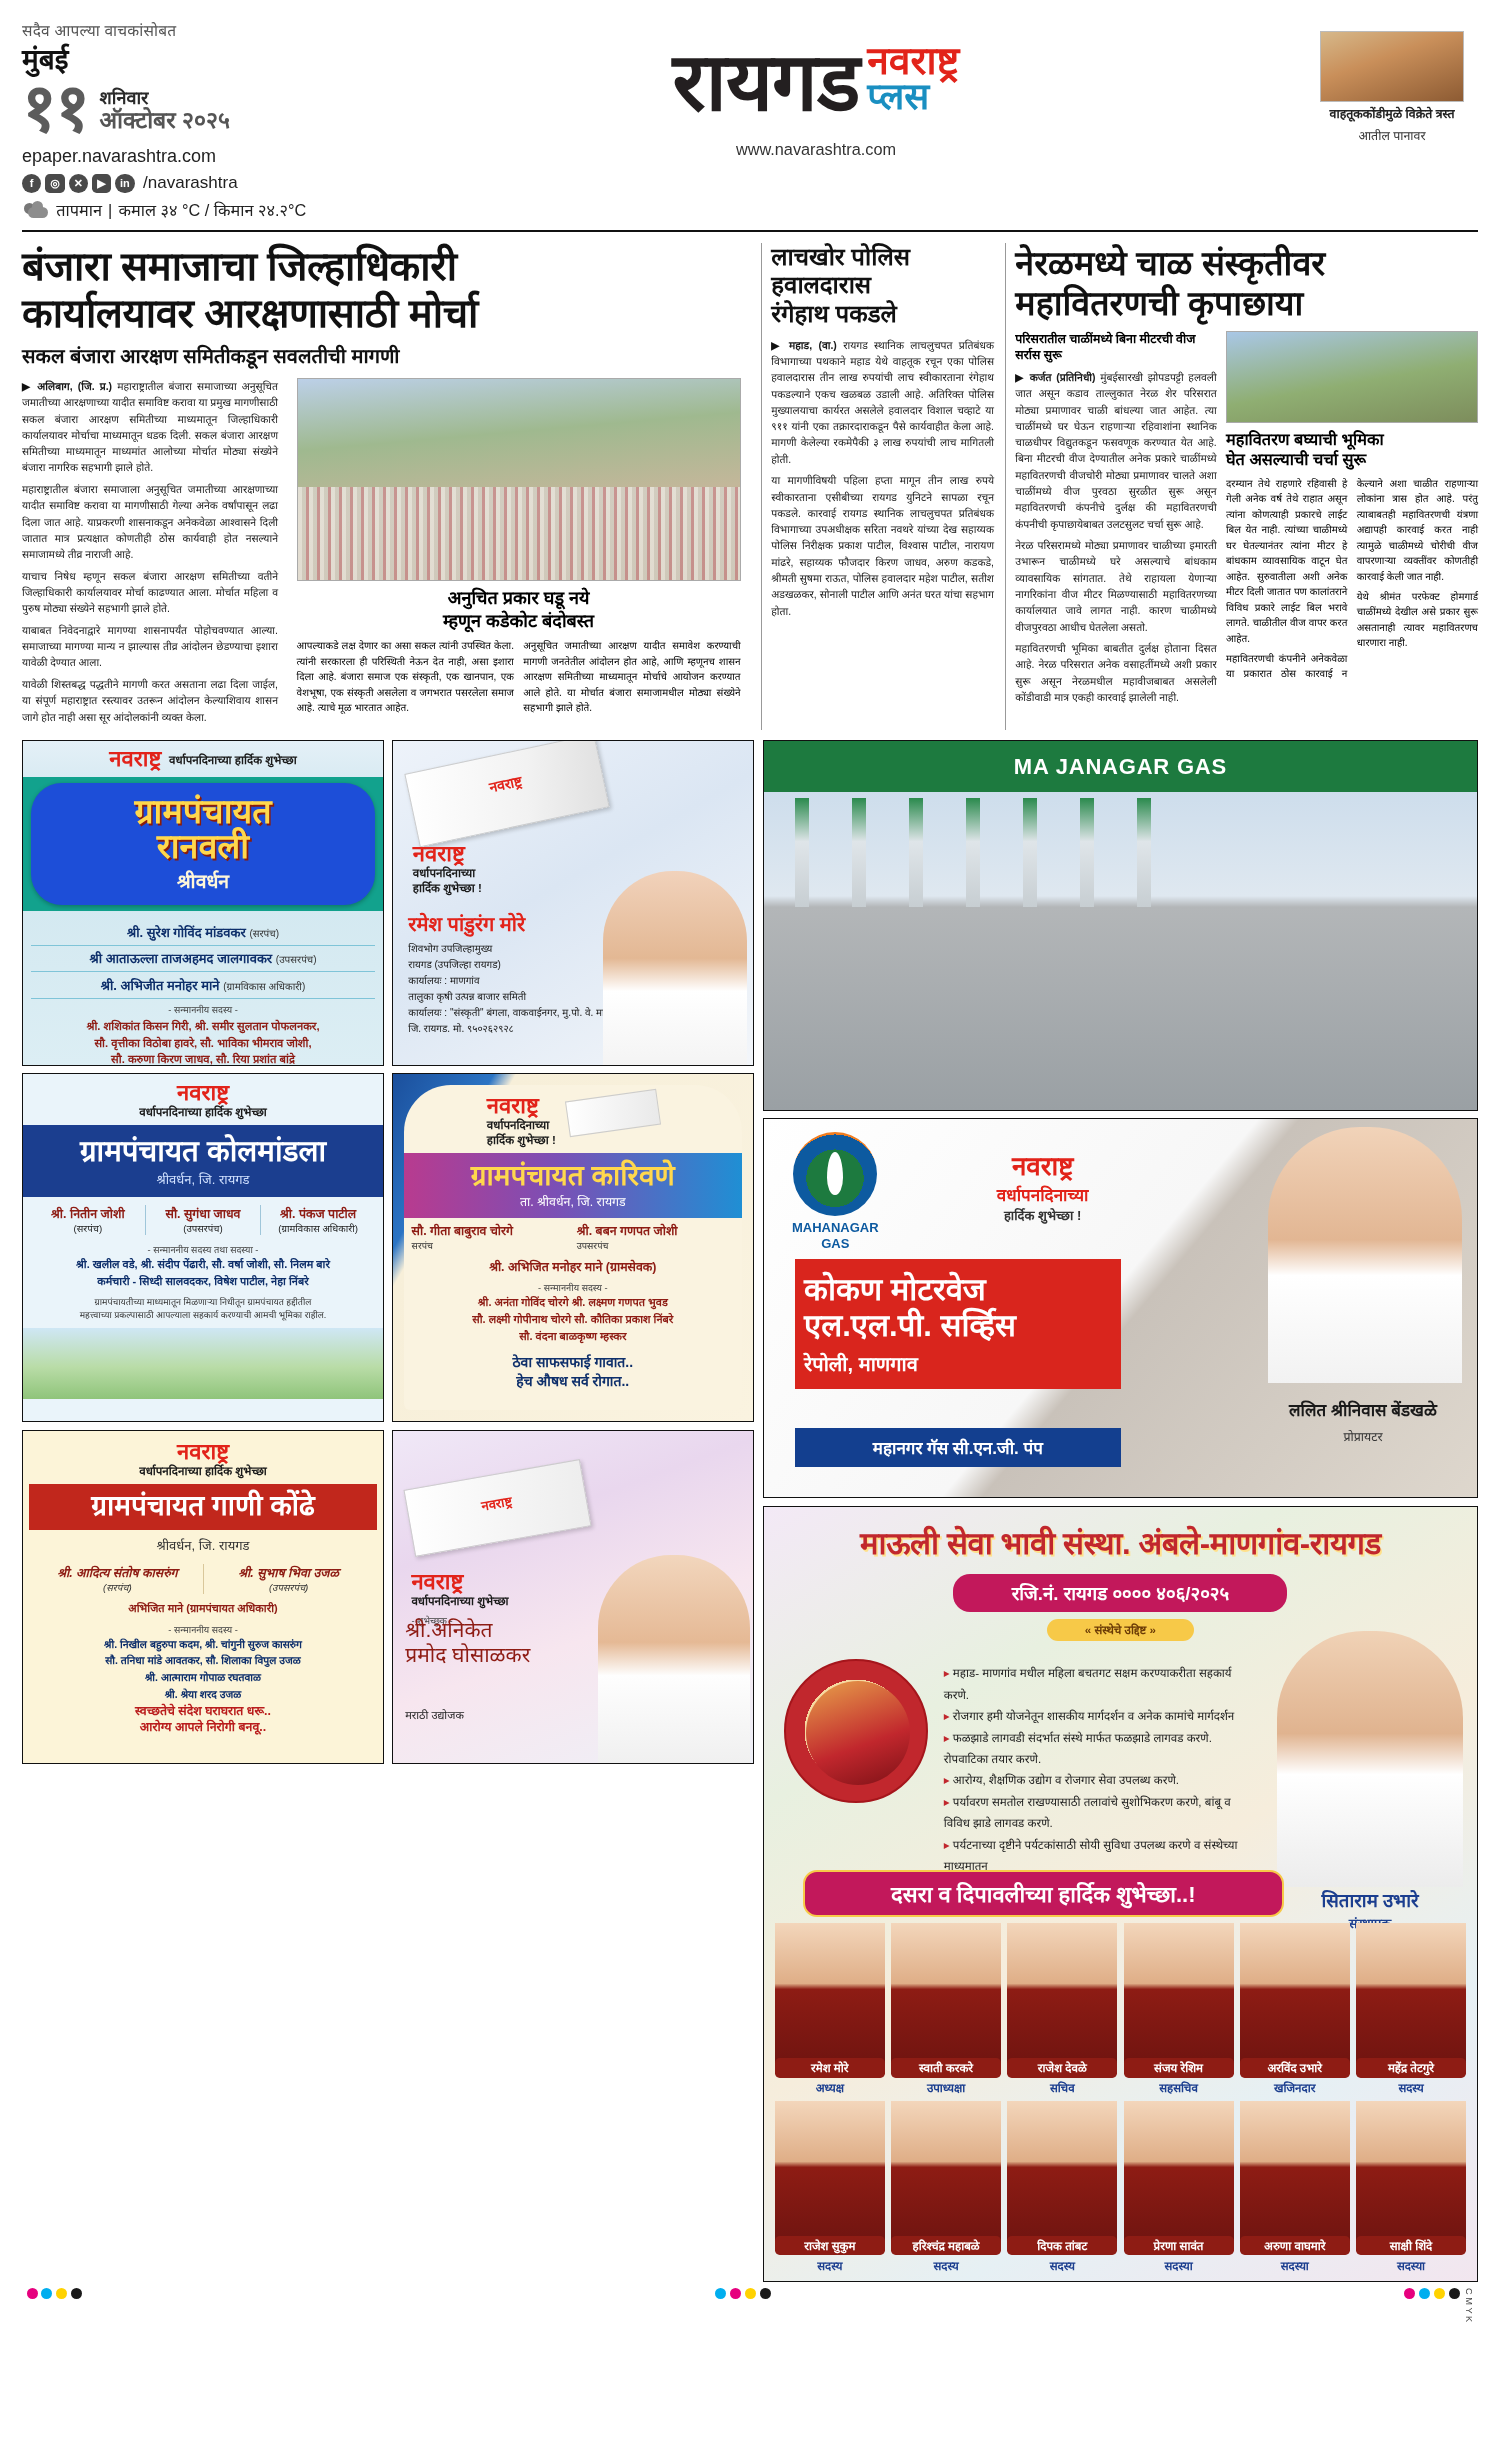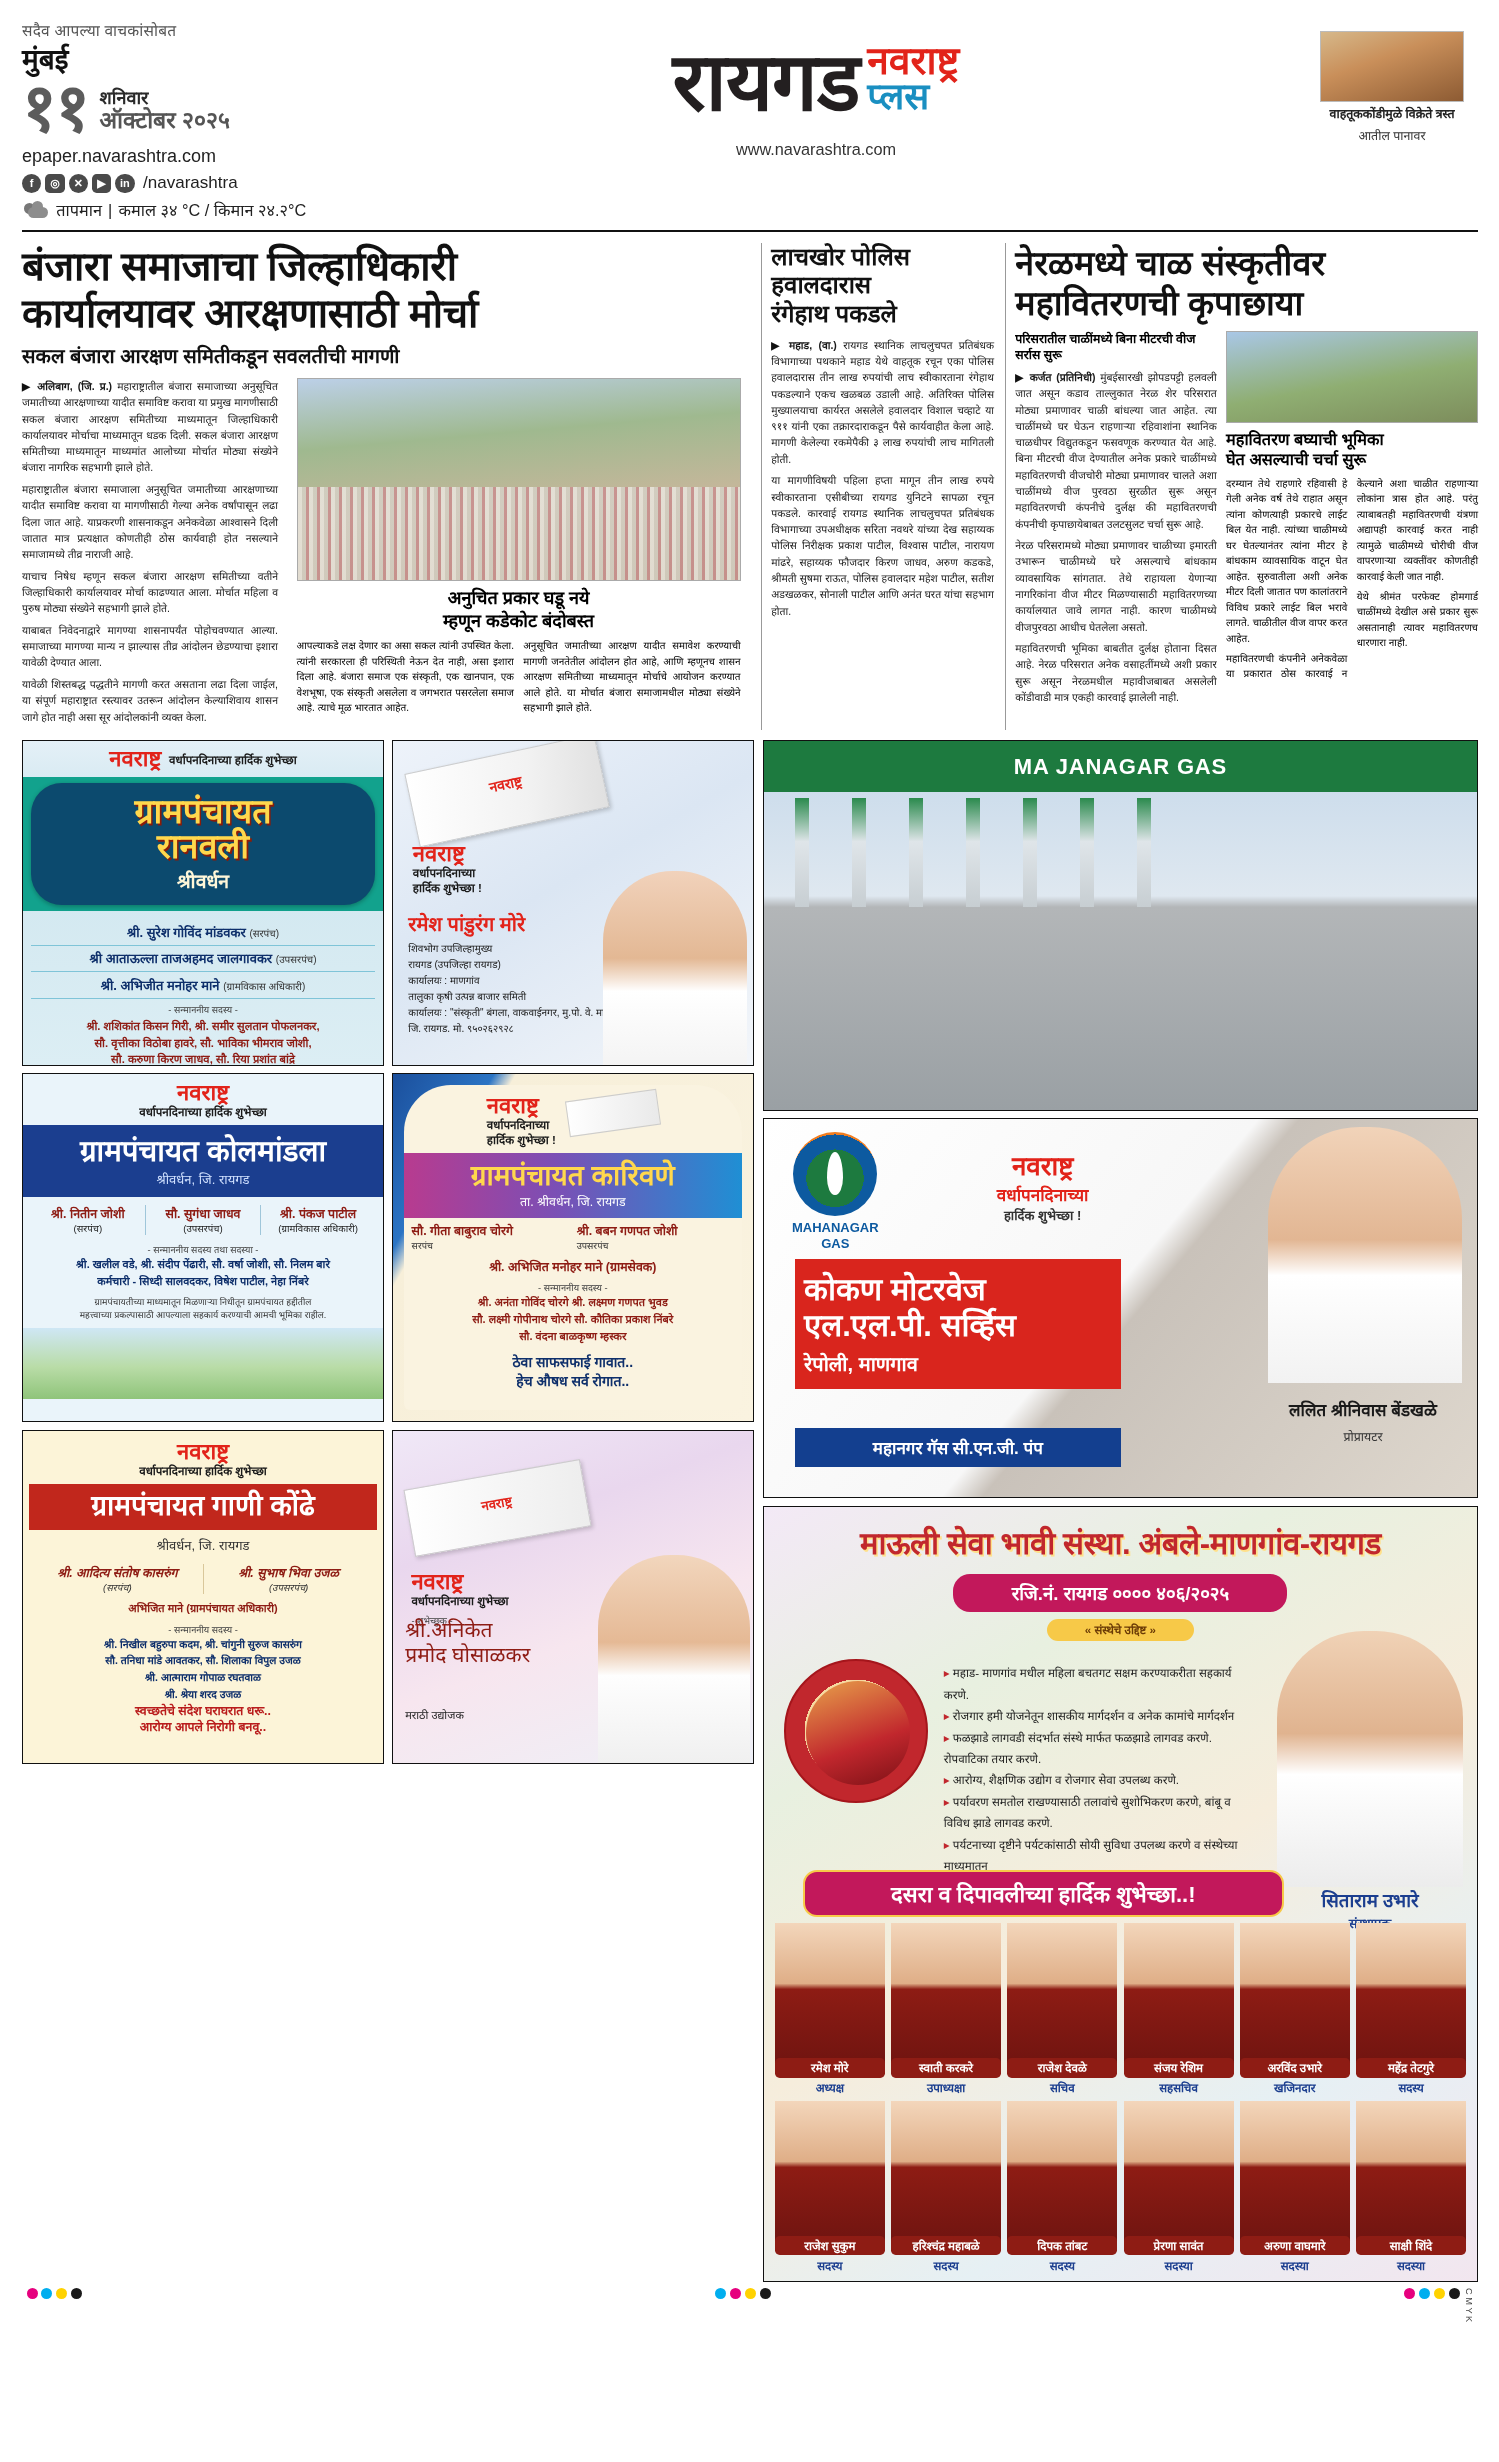--- a/index.html
+++ b/index.html
@@ -84,21 +84,21 @@
   .ad-row { display: flex; gap: 7.8px; }
   .ad { border: 0.8px solid #111; overflow: hidden; position: relative; }
 
   .nv-brand { font-size: 22px; font-weight: bold; color: #e2231a; line-height: 1; }
   .nv-wish { font-size: 11.6px; font-weight: bold; color: #1a1a1a; }
 
   
   .ad-ranvali { width: 362px; height: 326px; background: linear-gradient(180deg,#e4f0f7 0%,#cfe6ef 22%,#dceef4 100%); padding: 7.8px; }
   .rv-top { display: flex; align-items: center; justify-content: center; gap: 7.8px; }
   .rv-teal { background: #12a28d; margin: 6.2px -7.8px 0; padding: 6.2px 7.8px; }
-  .rv-pill { background: #0c4a6e; border-radius: 31px; padding: 11px 7.8px; text-align: center;
+  .rv-pill { background: #1d4ed8; border-radius: 31px; padding: 11px 7.8px; text-align: center;
      box-shadow: 0 1.6px 4.7px rgba(0,0,0,.25); }
   .rv-t1 { font-size: 34px; font-weight: bold; color: #ffd84d; line-height: 1.05; text-shadow: 1.6px 1.6px 0 #8c1c08; }
   .rv-t2 { font-size: 34px; font-weight: bold; color: #ffd84d; line-height: 1.05; text-shadow: 1.6px 1.6px 0 #8c1c08; }
   .rv-t3 { font-size: 19.4px; font-weight: bold; color: #fff7d9; margin-top: 1.6px; }
   .rv-names { margin-top: 7.8px; text-align: center; }
   .rv-nm { font-size: 13px; font-weight: bold; color: #0e2f6b; padding: 3.9px 0; border-bottom: 0.8px solid #7fc4d8; }
   .rv-nm .role { font-size: 10px; font-weight: normal; color: #333; }
   .rv-sec { font-size: 9.3px; color: #444; margin: 3.9px 0 1.6px; }
   .rv-mem { font-size: 11.3px; font-weight: bold; color: #8e1c14; line-height: 1.5; }
 

